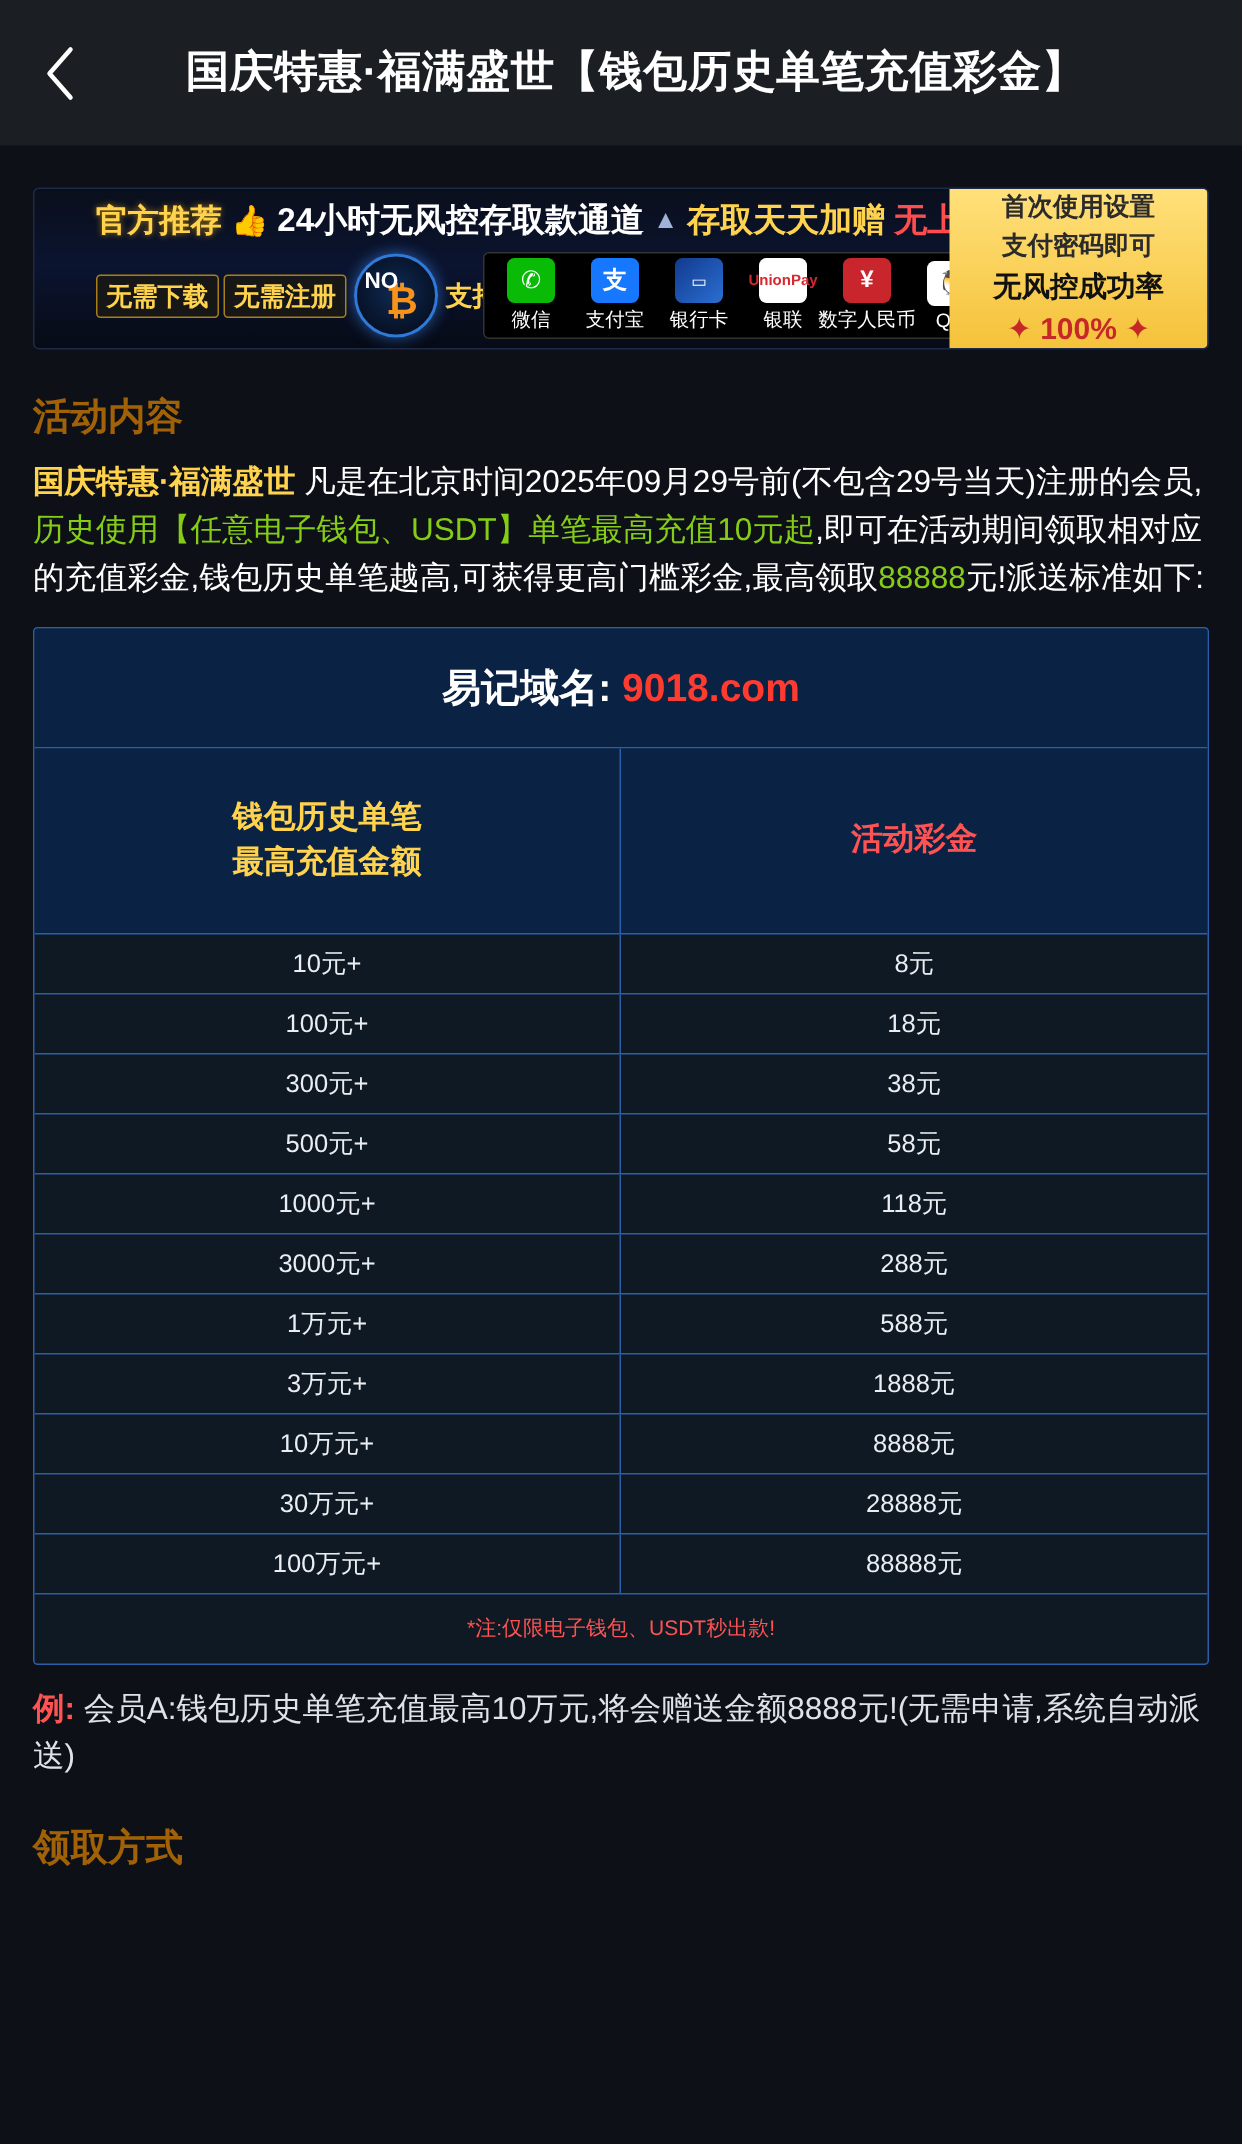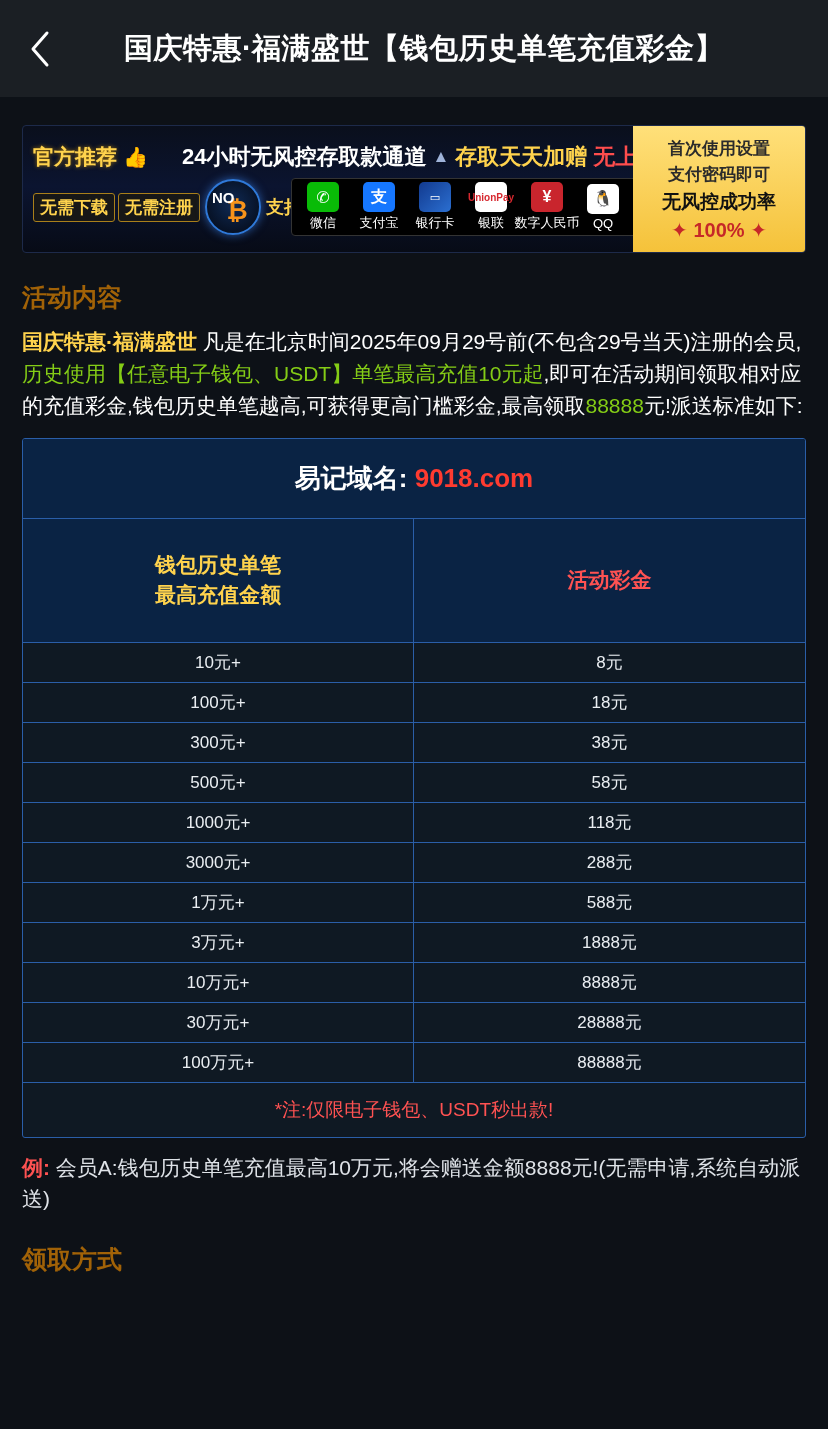--- a/index.html
+++ b/index.html
@@ -53,27 +53,28 @@
   .page {
     padding: 0 22px;
     background: #0d1117;
     height: calc(1429px - 97px);
     overflow: hidden;
   }
 
   
   .banner {
     margin-top: 28px;
-    height: 128px;
+    height: 108px;
     border-radius: 4px;
     background: linear-gradient(180deg,#0a0f1c 0%, #0b1430 48%, #070b16 100%);
     border: 1px solid #1d2a4a;
     display: flex;
     overflow: hidden;
     position: relative;
+    padding-left: 31px;
   }
   .banner-left {
     flex: 1 1 auto;
     display: flex;
     flex-direction: column;
     justify-content: center;
     padding: 6px 4px 6px 10px;
     min-width: 0;
   }
   .bn-row1 {
@@ -89,21 +90,20 @@
     text-shadow: 0 0 4px rgba(255,180,0,.6);
   }
   .thumb {
     font-size: 20px;
     filter: saturate(1.4);
   }
   .bn-white {
     color: #fff;
     font-size: 22px;
     font-weight: bold;
-    margin-left: 28px;
   }
   .bn-yellow {
     color: #ffd34d;
     font-size: 22px;
     font-weight: bold;
   }
   .bn-red {
     color: #ff4d4d;
     font-size: 22px;
     font-weight: bold;
@@ -317,21 +317,21 @@
     text-align: center;
     padding: 8px 6px;
     font-size: 17px;
     color: #eaeef2;
   }
   .td-left { border-right: 1px solid #2a5ea8; }
   .t-foot {
     text-align: center;
     padding: 14px 8px;
     color: #ff5252;
-    font-size: 19px;
+    font-size: 14px;
   }
 
   .example {
     margin-top: 14px;
     font-size: 21px;
     line-height: 1.5;
     color: #dfe3e8;
   }
   .example .ex-label { color: #ff5252; font-weight: bold; }
 </style>

